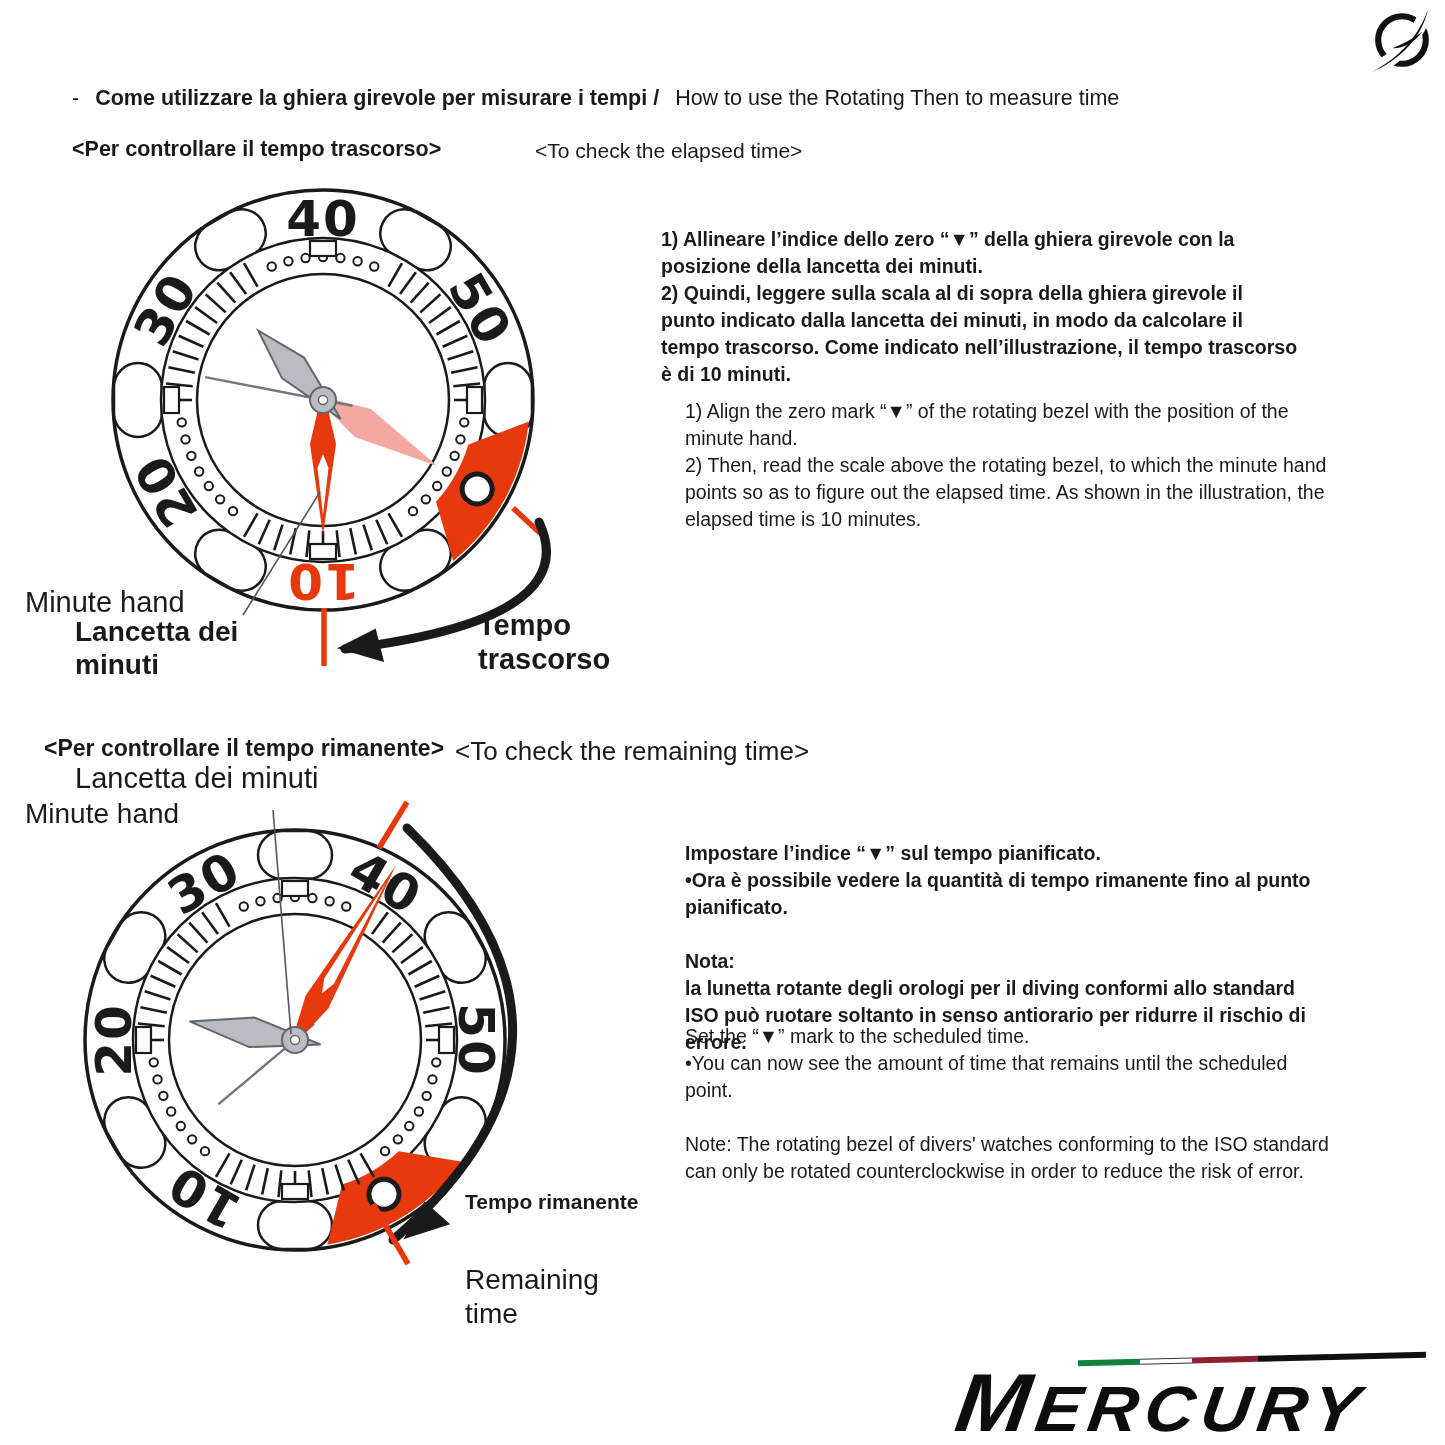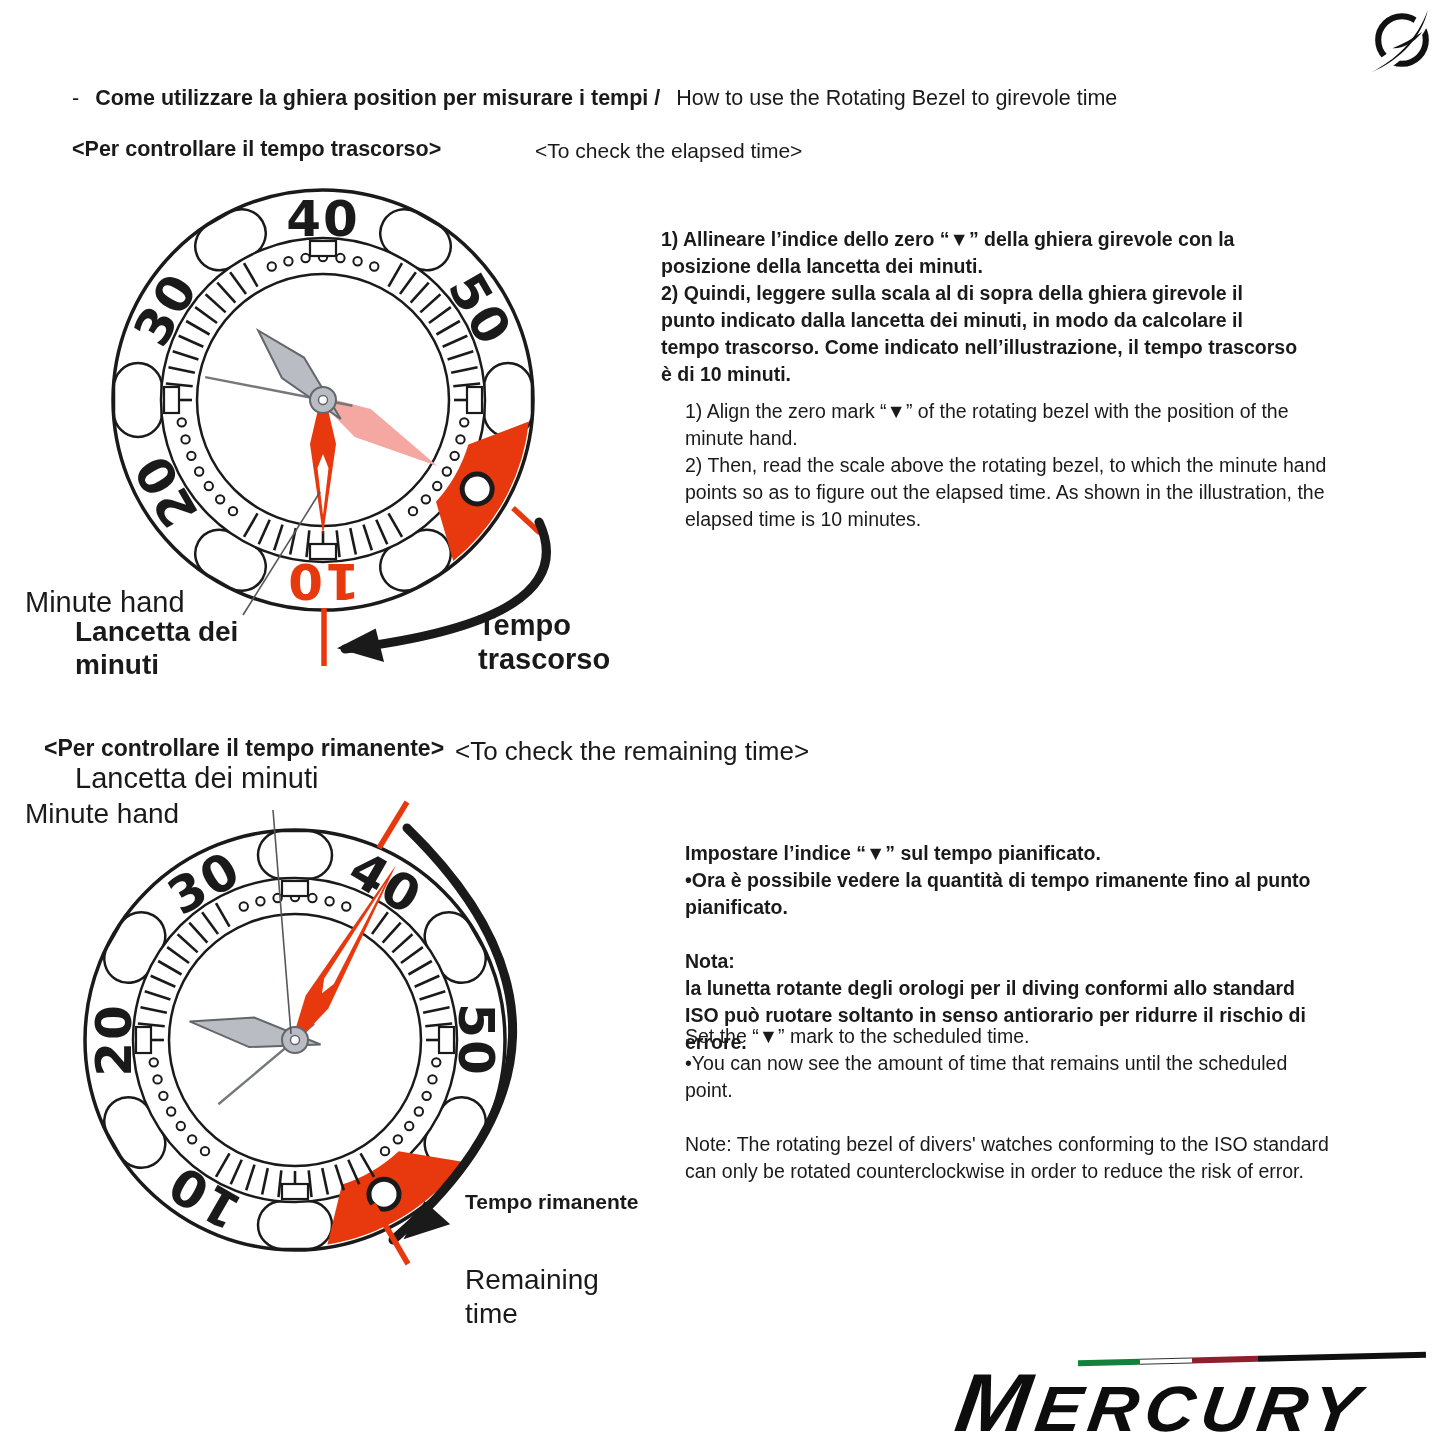--- a/index.html
+++ b/index.html
@@ -39,22 +39,22 @@
 
   <svg class="abs brandF" width="68" height="68" viewBox="0 0 100 100">
     <circle cx="50" cy="50" r="35" fill="none" stroke="#111" stroke-width="9"></circle>
     <path d="M6,96 C40,78 70,50 86,8" fill="none" stroke="#fff" stroke-width="20"></path>
     <path d="M4,98 C40,80 72,50 88,6 C80,44 48,80 4,98 Z" fill="#111"></path>
     <path d="M36,62 C52,56 66,48 80,38 C66,56 50,63 36,62 Z" fill="#111"></path>
   </svg>
 
   <div class="abs title">
     <span>-</span>
-    <span class="b">Come utilizzare la ghiera position per misurare i tempi /</span>
-    <span>How to use the Rotating Bezel to girevole time</span>
+    <span class="b">Come utilizzare la ghiera girevole per misurare i tempi /</span>
+    <span>How to use the Rotating Then to measure time</span>
   </div>
 
   <div class="abs h-it" style="left:72px;top:137px">&lt;Per controllare il tempo trascorso&gt;</div>
   <div class="abs h-en" style="left:535px;top:139px">&lt;To check the elapsed time&gt;</div>
 
   <svg id="watch1" class="abs" width="545" height="525" viewBox="0 0 545 525">
       <g transform="translate(238 230)">
         <circle r="210" fill="#fff" stroke="#1a1a1a" stroke-width="3.5"></circle>
         <rect x="-37" y="-209" width="74" height="48" rx="24" fill="#fff" stroke="#1a1a1a" stroke-width="2.5" transform="rotate(30)"></rect>
         <rect x="-37" y="-209" width="74" height="48" rx="24" fill="#fff" stroke="#1a1a1a" stroke-width="2.5" transform="rotate(90)"></rect>

